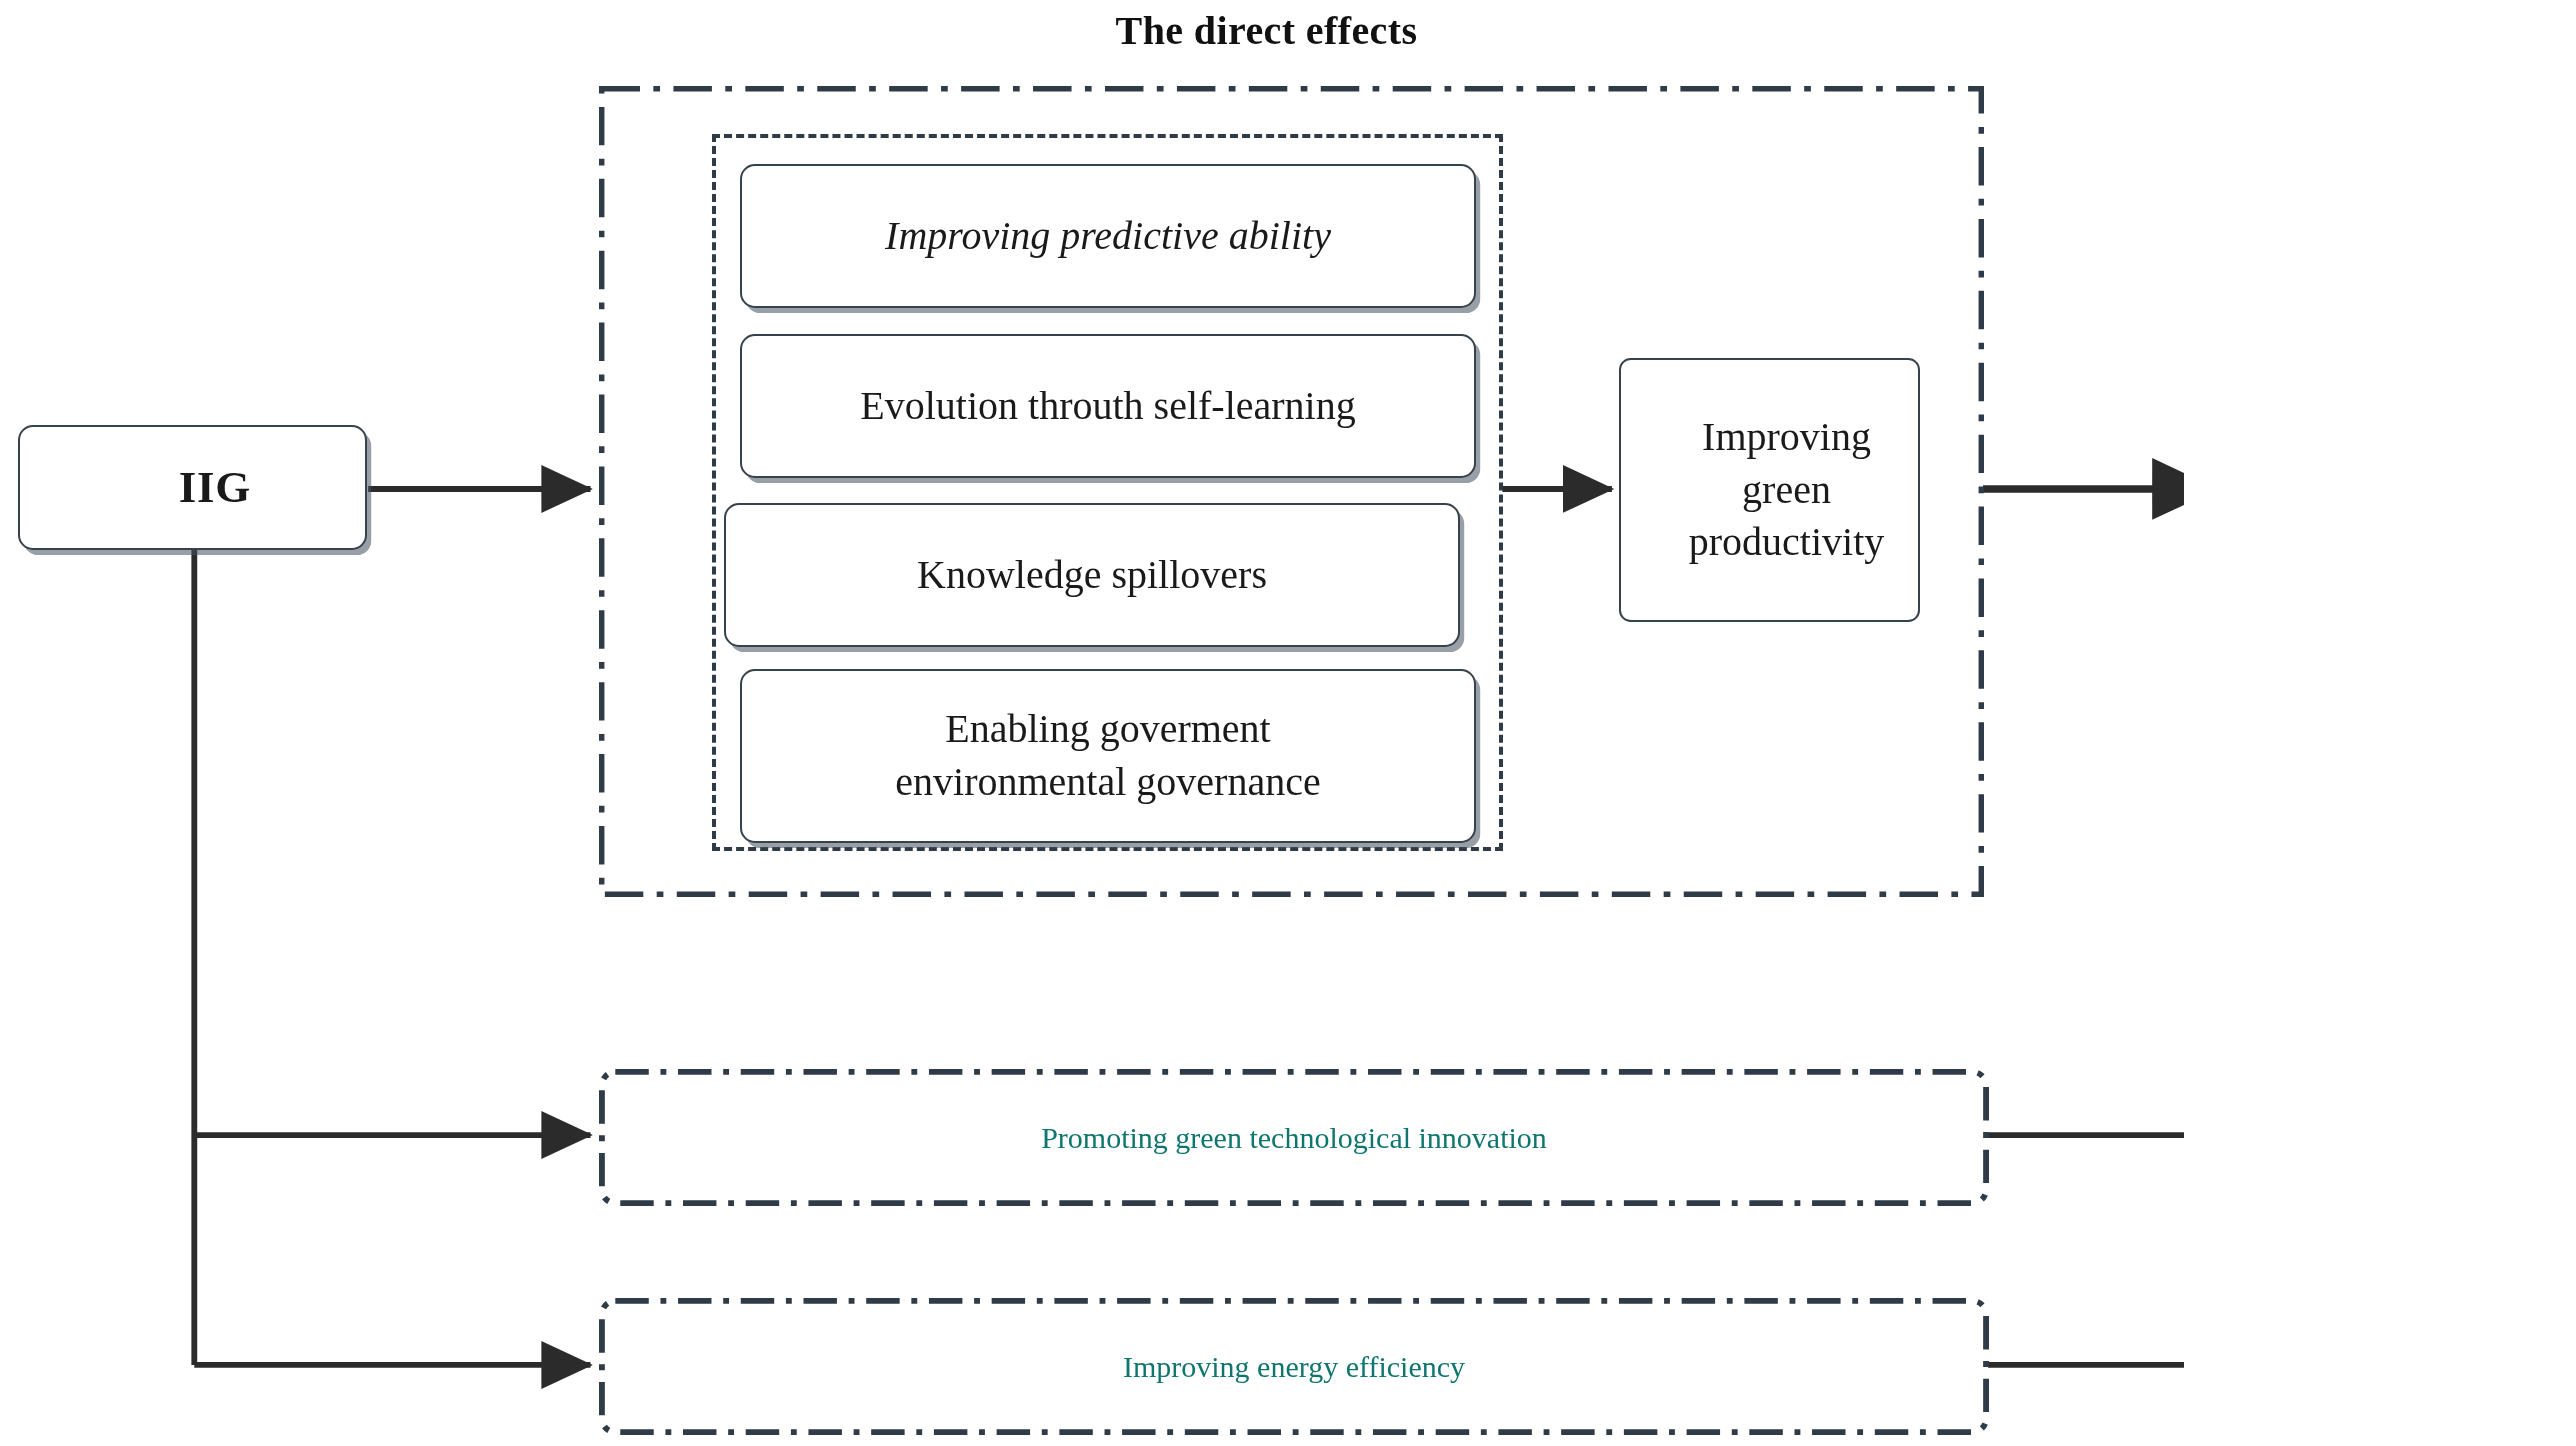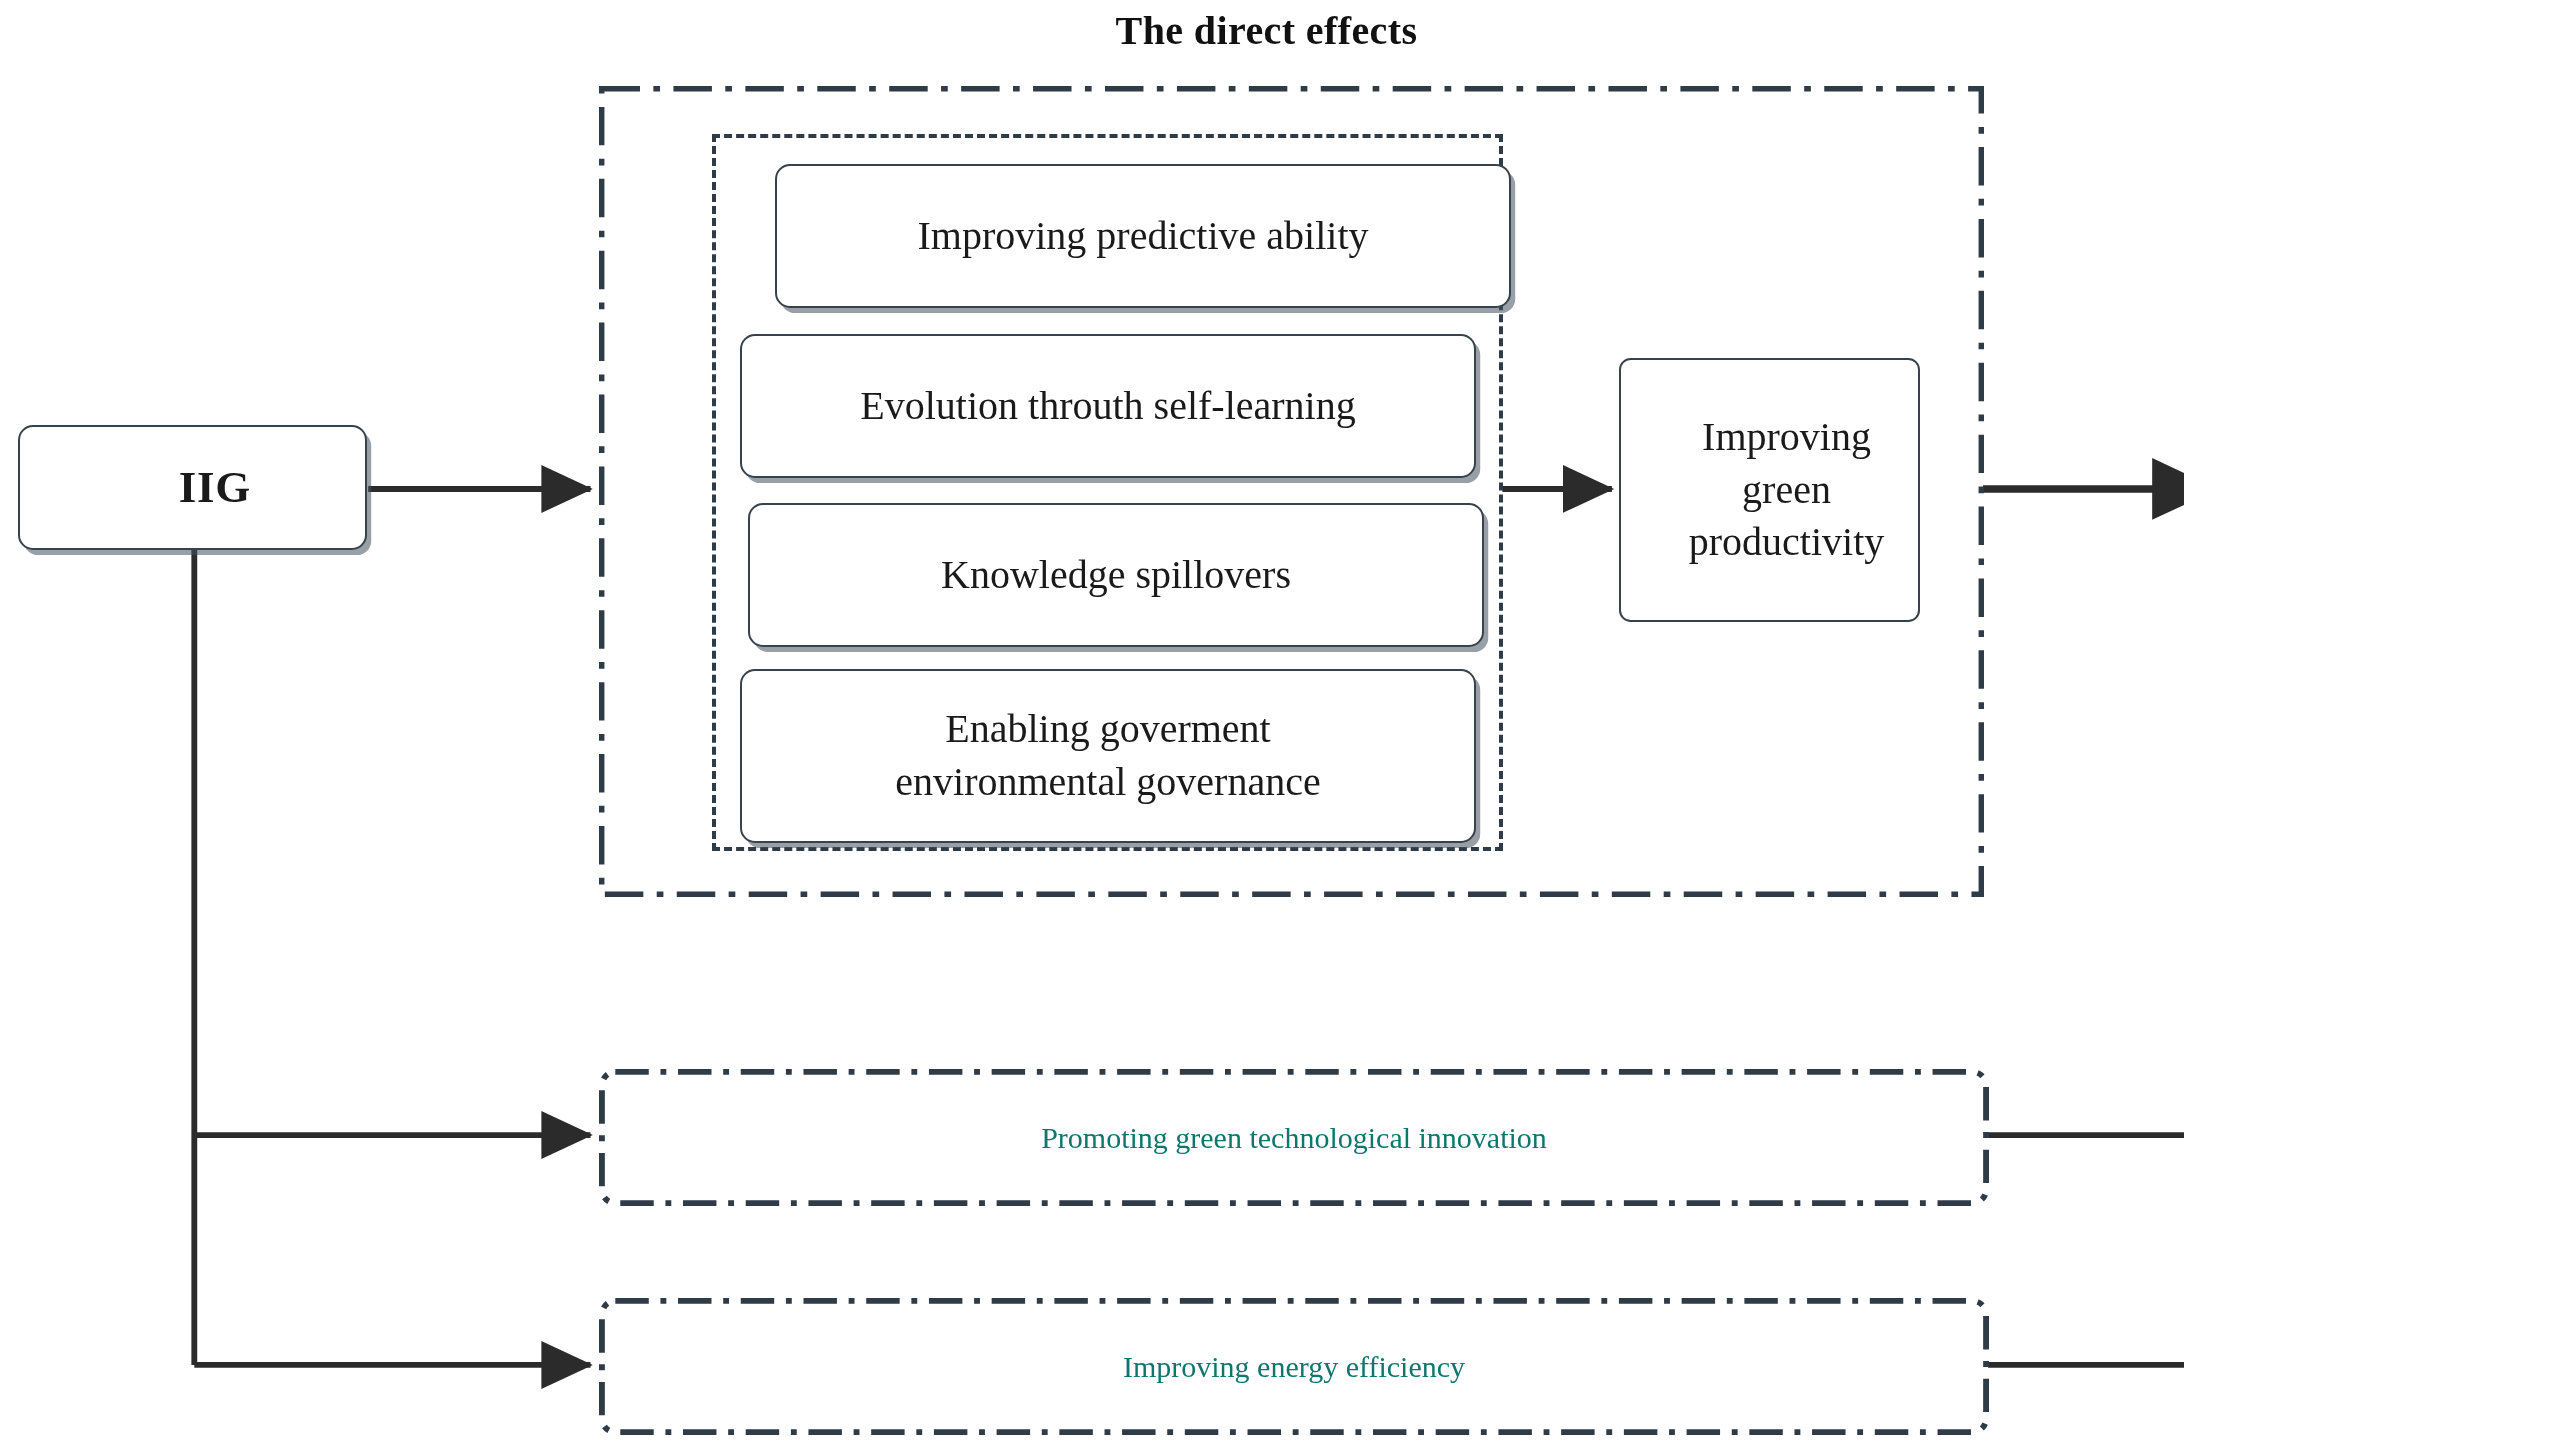--- a/index.html
+++ b/index.html
@@ -139,29 +139,29 @@
   <div class="node node-shadow term-node" style="left:2219px; top:425px; width:346px; height:125px;">
     <span class="label">PCCR</span>
   </div>
 
   <div class="node green-node" style="left:1619px; top:358px; width:301px; height:264px;padding-left:34px;">
     <span class="label">Improving
 green
 productivity</span>
   </div>
 
-  <div class="node node-shadow inner-item" style="left:775px; top:164px; width:736px; height:144px;">
+  <div class="node node-shadow inner-item" style="left:740px; top:164px; width:736px; height:144px;font-style:italic;">
     <span class="label">Improving predictive ability</span>
   </div>
 
   <div class="node node-shadow inner-item" style="left:740px; top:334px; width:736px; height:144px;">
     <span class="label">Evolution throuth  self-learning</span>
   </div>
 
-  <div class="node node-shadow inner-item" style="left:748px; top:503px; width:736px; height:144px;">
+  <div class="node node-shadow inner-item" style="left:724px; top:503px; width:736px; height:144px;">
     <span class="label">Knowledge spillovers</span>
   </div>
 
   <div class="node node-shadow inner-item" style="left:740px; top:669px; width:736px; height:174px;">
     <span class="label">Enabling goverment
 environmental governance</span>
   </div>
 
   <div class="indirect-node" style="left:599px; top:1069px; width:1390px; height:137px;">
     <svg style="position:absolute; left:0; top:0;" width="1390" height="137" viewBox="0 0 1662 164" preserveAspectRatio="none">

